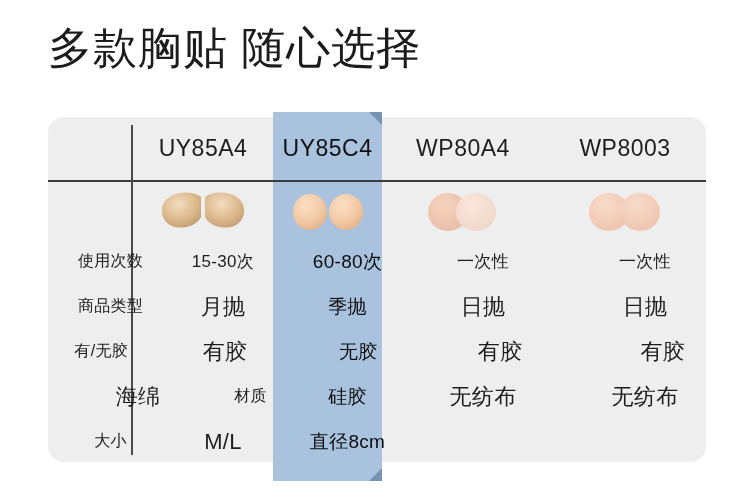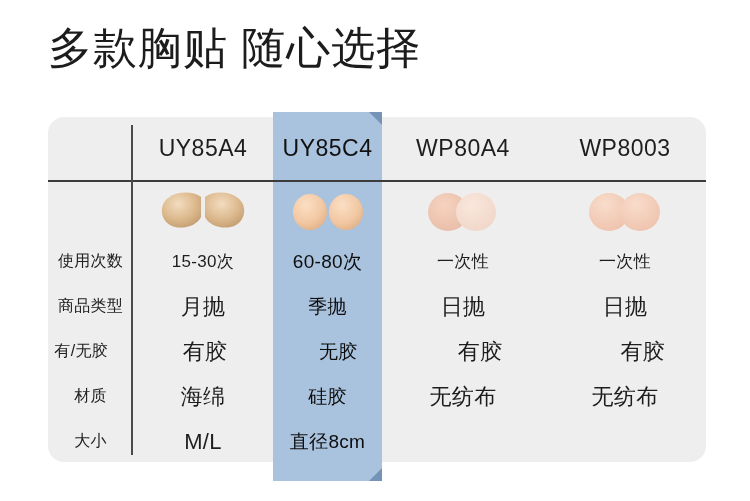--- a/index.html
+++ b/index.html
@@ -131,21 +131,21 @@
   }
   .thumb {
     height: 46px;
     position: relative;
     display: flex;
     align-items: center;
     justify-content: center;
   }
 
   
-  .data-row { height: 45px; align-items: center; }
+  .data-row { height: 45px; align-items: center; padding-left: 20px; }
   .data-row .cell { font-size: 22px; letter-spacing: 0.3px; }
   .data-row .cell-label { font-size: 16px; color: #202020; }
   .data-row .cell-c2 { font-size: 19px; color: #0d0d0d; }
   #row-0 { top: 122px; }
   #row-1 { top: 167px; }
   #row-2 { top: 212px; gap: 36px; }
   #row-3 { top: 257px; }
   #row-4 { top: 302px; }
 
   
@@ -257,22 +257,22 @@
 
   <div class="row data-row" id="row-2">
     <div class="cell cell-label">有/无胶</div>
     <div class="cell cell-c1">有胶</div>
     <div class="cell cell-c2">无胶</div>
     <div class="cell cell-c3">有胶</div>
     <div class="cell cell-c4">有胶</div>
   </div>
 
   <div class="row data-row" id="row-3">
+    <div class="cell cell-c1">海绵</div>
     <div class="cell cell-label">材质</div>
-    <div class="cell cell-c1">海绵</div>
     <div class="cell cell-c2">硅胶</div>
     <div class="cell cell-c3">无纺布</div>
     <div class="cell cell-c4">无纺布</div>
   </div>
 
   <div class="row data-row" id="row-4">
     <div class="cell cell-label">大小</div>
     <div class="cell cell-c1">M/L</div>
     <div class="cell cell-c2">直径8cm</div>
   </div>

